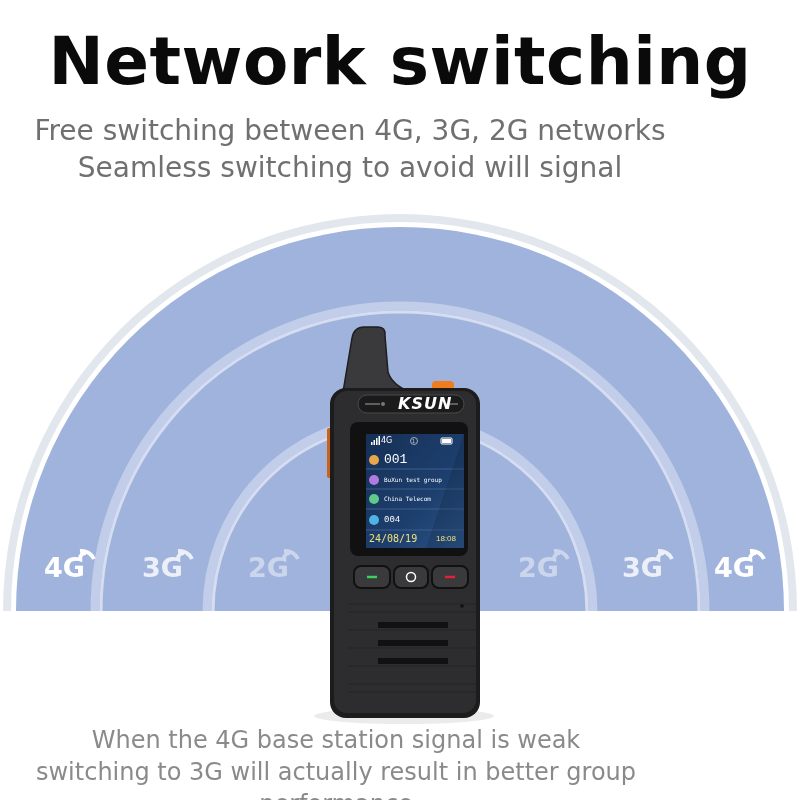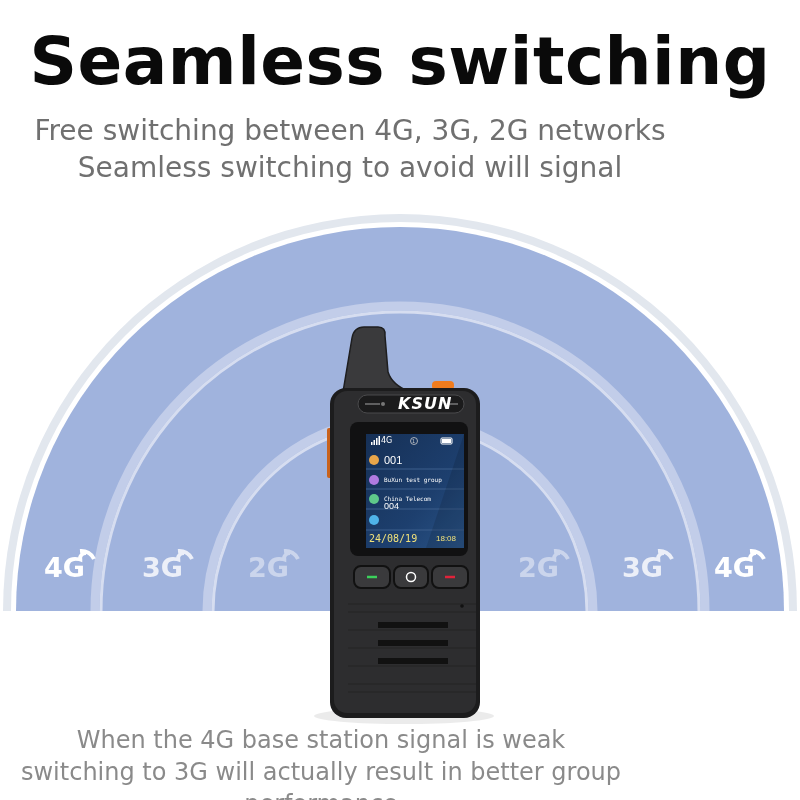--- a/index.html
+++ b/index.html
@@ -1,21 +1,21 @@
 <!DOCTYPE html>
 <html><head>
 <meta charset="utf-8">
 <style>
   html,body{margin:0;padding:0;}
   body{width:800px;height:800px;position:relative;overflow:hidden;background:#ffffff;font-family:"DejaVu Sans","Liberation Sans",sans-serif;}
   .title{position:absolute;left:0;top:22px;width:800px;text-align:center;font-size:66px;font-weight:bold;color:#0a0a0a;letter-spacing:0.5px;line-height:80px;}
   .sub{position:absolute;left:0;width:700px;text-align:center;font-size:28px;color:#707070;font-weight:normal;line-height:36px;font-family:"DejaVu Sans",sans-serif;}
   .sub1{top:113px;}
   .sub2{top:150px;}
-  .footer{position:absolute;left:1px;width:640px;text-align:center;font-size:24px;color:#8a8a8a;line-height:32px;}
+  .footer{position:absolute;left:16px;width:640px;text-align:center;font-size:24px;color:#8a8a8a;line-height:32px;}
   .f1{top:724px;}
   .f2{top:756px;}
   svg.bg{position:absolute;left:0;top:0;}
   .badge{position:absolute;color:#fff;font-weight:bold;font-size:27px;line-height:30px;}
   .badge .txt{display:inline-block;}
   .badge svg{position:absolute;left:30px;top:-22px;}
   .device{position:absolute;left:0;top:0;}
 </style>
 </head>
 <body>
@@ -34,21 +34,21 @@
     <circle cx="400" cy="611" r="384" fill="#a0b3dd"></circle>
 
     <circle cx="400" cy="611" r="305" fill="none" stroke="#c2cde9" stroke-width="9"></circle>
     <circle cx="400" cy="611" r="299" fill="none" stroke="#d6ddf0" stroke-width="3"></circle>
 
     <circle cx="400" cy="611" r="193" fill="none" stroke="#c2cde9" stroke-width="9"></circle>
     <circle cx="400" cy="611" r="187" fill="none" stroke="#d6ddf0" stroke-width="3"></circle>
   </g>
 </svg>
 
-<div class="title">Seamless switching</div>
+<div class="title">Network switching</div>
 <div class="sub sub1">Free switching between 4G, 3G, 2G networks</div>
 <div class="sub sub2">Seamless switching to avoid will signal</div>
 
 <div class="badge" style="left:44px;top:553px;">
   <span class="txt">4G</span>
   <svg width="34" height="34" viewBox="0 0 34 34">
     <path d="M6 28 A6 6 0 0 1 12 22" stroke="#fff" stroke-width="4" fill="none"></path>
     <path d="M6 20 A14 14 0 0 1 20 28" stroke="#fff" stroke-width="4" fill="none" transform="rotate(0)"></path>
   </svg>
 </div>
@@ -159,24 +159,24 @@
   <rect x="378" y="622" width="70" height="6" fill="#111"></rect>
   <rect x="378" y="640" width="70" height="6" fill="#111"></rect>
   <rect x="378" y="658" width="70" height="6" fill="#111"></rect>
   <circle cx="462" cy="606" r="1.8" fill="#111"></circle>
 </svg>
 
 <div style="position:absolute;left:398px;top:396px;font-size:16px;font-style:italic;font-weight:bold;color:#fff;letter-spacing:1px;line-height:16px;">KSUN</div>
 <div style="position:absolute;left:381px;top:436px;font-size:8px;color:#fff;line-height:10px;">4G</div>
 <div style="position:absolute;left:412px;top:437px;font-size:5px;color:#ccc;line-height:8px;">1</div>
 
-<div style="position:absolute;left:384px;top:454px;font-size:11px;color:#fff;font-family:Liberation Sans, sans-serif;line-height:12px;">001</div>
+<div style="position:absolute;left:384px;top:454px;font-size:13px;color:#fff;font-family:Liberation Mono, monospace;line-height:12px;">001</div>
 <div style="position:absolute;left:384px;top:475px;font-size:6px;color:#fff;font-family:'DejaVu Sans Mono',monospace;line-height:10px;white-space:nowrap;">BuXun test group</div>
 <div style="position:absolute;left:384px;top:494px;font-size:6px;color:#fff;font-family:'DejaVu Sans Mono',monospace;line-height:10px;white-space:nowrap;">China Telecom</div>
-<div style="position:absolute;left:384px;top:500px;font-size:9px;color:#fff;font-family:Liberation Sans, sans-serif;line-height:12px;">004</div>
+<div style="position:absolute;left:384px;top:514px;font-size:9px;color:#fff;font-family:Liberation Mono, monospace;line-height:12px;">004</div>
 <div style="position:absolute;left:369px;top:533px;font-size:10px;color:#f2e27a;font-family:'DejaVu Sans Mono',monospace;line-height:11px;">24/08/19</div>
 <div style="position:absolute;left:436px;top:533px;font-size:8px;color:#f2e27a;font-family:Liberation Sans, sans-serif;line-height:11px;">18:08</div>
 
 <div style="position:absolute;left:354px;top:566px;width:36px;height:22px;"></div>
 <div style="position:absolute;left:394px;top:566px;width:34px;height:22px;"></div>
 <div style="position:absolute;left:432px;top:566px;width:36px;height:22px;"></div>
 
 <div class="footer f1">When the 4G base station signal is weak</div>
 <div class="footer f2">switching to 3G will actually result in better group performance</div>
 

